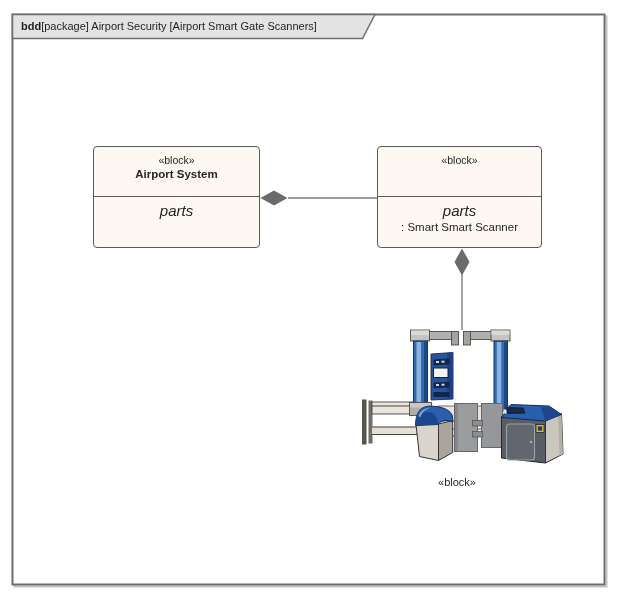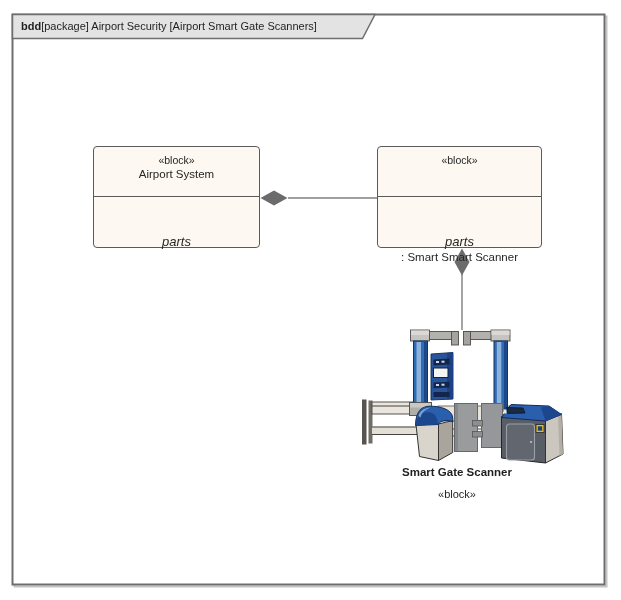--- a/index.html
+++ b/index.html
@@ -17,23 +17,23 @@
 
   .block {
     position:absolute; z-index:2; box-sizing:border-box;
     background:#fdf8f1; border:1.4px solid #5a5a5a; border-radius:4px;
     text-align:center;
   }
   #block-airport  { left:93px;  top:146px; width:167px; height:102px; }
   #block-security { left:377px; top:146px; width:165px; height:102px; }
   .comp-top { box-sizing:border-box; height:50px; border-bottom:1.4px solid #5a5a5a; padding-top:7px; }
   .stereo { font-size:10.5px; }
-  .bname  { font-size:11.5px; font-weight:normal; margin-top:2px; }
+  .bname  { font-size:11.5px; font-weight:bold; margin-top:2px; }
   .comp-bottom { padding-top:5px; }
-  .parts-label { font-size:13px; font-style:italic;margin-top:32px; }
+  .parts-label { font-size:15px; font-style:italic; }
   .part-entry  { font-size:11.5px; margin-top:2px; }
 
   .caption { position:absolute; left:337px; top:466px; width:240px; text-align:center; z-index:2; }
   .cap-name   { font-size:11.5px; font-weight:bold; color:#1f1f1f; }
   .cap-stereo { font-size:11px; margin-top:10px; }
 </style>
 </head>
 <body>
 
 <svg class="canvas" width="621" height="600" viewBox="0 0 621 600">
@@ -157,15 +157,14 @@
   <div class="comp-top">
     <div class="stereo">«block»</div>
   </div>
   <div class="comp-bottom">
     <div class="parts-label">parts</div>
     <div class="part-entry">: Smart Smart Scanner</div>
   </div>
 </div>
 
 <div class="caption">
-  <div class="cap-name">Smart Gate Scanner</div>
   <div class="cap-stereo">«block»</div>
 </div>
 
 </body></html>

